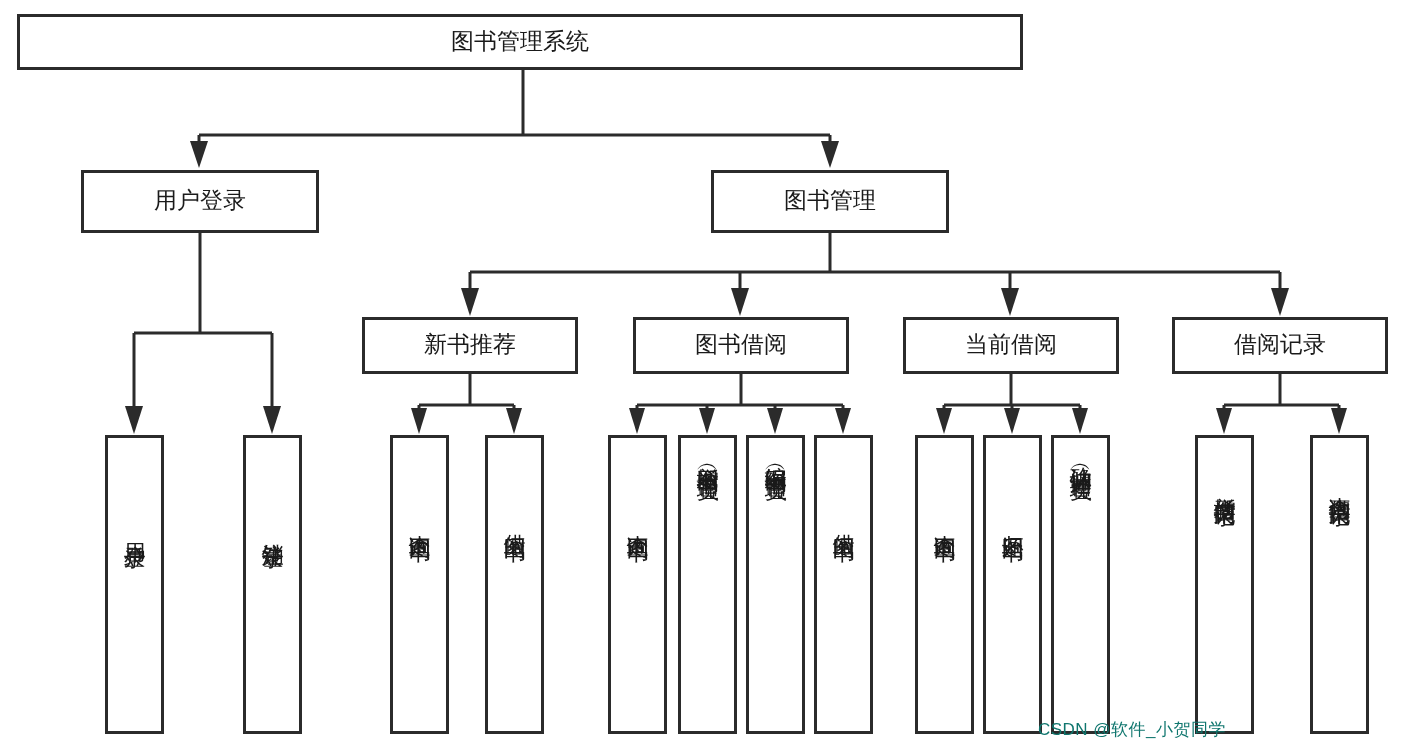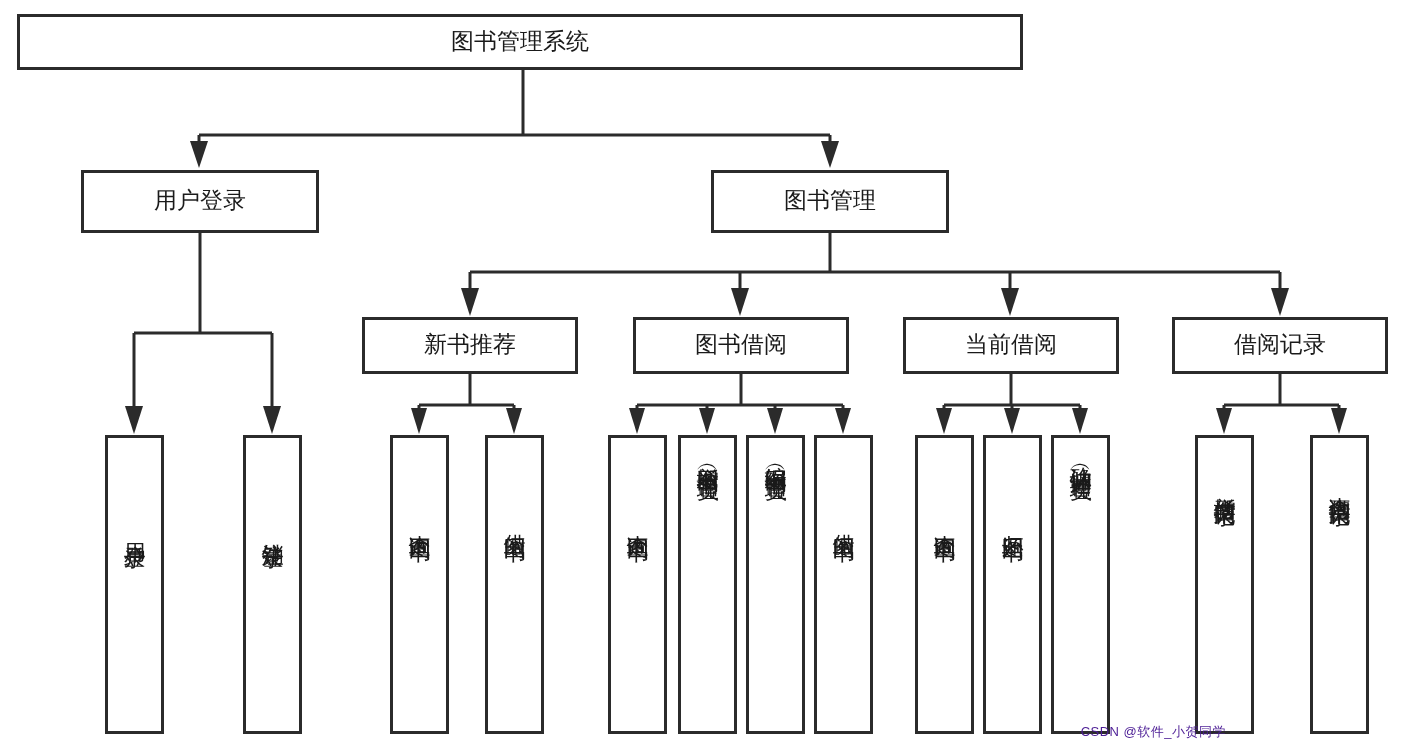--- a/index.html
+++ b/index.html
@@ -64,22 +64,22 @@
     line-height: 1.12;
     letter-spacing: 2px;
     color: #1a1a1a;
     white-space: nowrap;
   }
   .watermark {
     position: absolute;
     right: 8px;
     bottom: 6px;
     font-family: "Liberation Sans", "DejaVu Sans", sans-serif;
-    font-size: 13px;
-    color: #4c1d95;
+    font-size: 17px;
+    color: #0f766e;
     letter-spacing: 0.5px;
     white-space: nowrap;
   }
 </style>
 </head>
 <body>
 
 <div id="diagram-root">
 
   <svg id="flow-svg" viewBox="0 0 1405 747">

